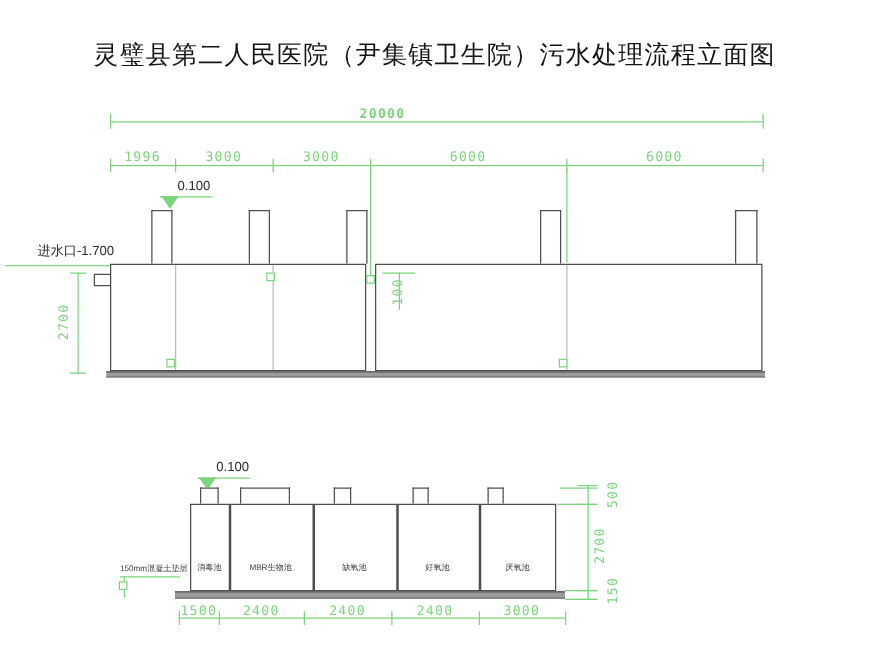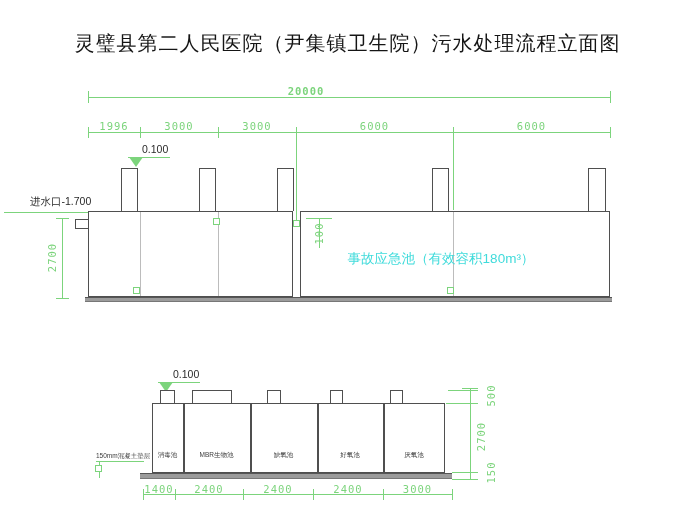--- a/index.html
+++ b/index.html
@@ -96,21 +96,20 @@
 
   <div class="gv" style="left:62px;top:218px;height:81px;"></div>
   <div class="gh" style="left:56px;top:218px;width:13px;"></div>
   <div class="gh" style="left:56px;top:298px;width:13px;"></div>
   <div class="dimtxt vtext" style="left:24px;top:252px;width:56px;">2700</div>
 
   <div class="gh" style="left:306px;top:218px;width:26px;"></div>
   <div class="gv" style="left:319px;top:218px;height:30px;"></div>
   <div class="dimtxt vtext" style="left:305px;top:228px;width:28px;">100</div>
 
-  <div class="cyantxt" style="left:332px;top:250px;width:218px;">事故应急池（有效容积180m³）</div>
 
   <div class="gh" style="left:158px;top:382px;width:42px;"></div>
   <div class="tri" style="left:159px;top:382px;"></div>
   <div class="blktxt" style="left:173px;top:369px;">0.100</div>
 
   <div class="pillar" style="left:160px;top:390px;width:15px;height:13px;"></div>
   <div class="pillar" style="left:192px;top:390px;width:40px;height:13px;"></div>
   <div class="pillar" style="left:267px;top:390px;width:14px;height:13px;"></div>
   <div class="pillar" style="left:330px;top:390px;width:13px;height:13px;"></div>
   <div class="pillar" style="left:390px;top:390px;width:13px;height:13px;"></div>
@@ -146,19 +145,19 @@
   <div class="dimtxt vtext" style="left:453px;top:431px;width:56px;">2700</div>
   <div class="dimtxt vtext" style="left:478px;top:467px;width:26px;">150</div>
 
   <div class="gh" style="left:143px;top:494px;width:309px;"></div>
   <div class="gv" style="left:143px;top:489px;height:11px;"></div>
   <div class="gv" style="left:175px;top:489px;height:11px;"></div>
   <div class="gv" style="left:243px;top:489px;height:11px;"></div>
   <div class="gv" style="left:313px;top:489px;height:11px;"></div>
   <div class="gv" style="left:383px;top:489px;height:11px;"></div>
   <div class="gv" style="left:452px;top:489px;height:11px;"></div>
-  <div class="dimtxt" style="left:143px;top:484px;width:32px;">1400</div>
+  <div class="dimtxt" style="left:143px;top:484px;width:32px;">1500</div>
   <div class="dimtxt" style="left:175px;top:484px;width:68px;">2400</div>
   <div class="dimtxt" style="left:243px;top:484px;width:70px;">2400</div>
   <div class="dimtxt" style="left:313px;top:484px;width:70px;">2400</div>
   <div class="dimtxt" style="left:383px;top:484px;width:69px;">3000</div>
 
 </div>
 
 </body></html>

